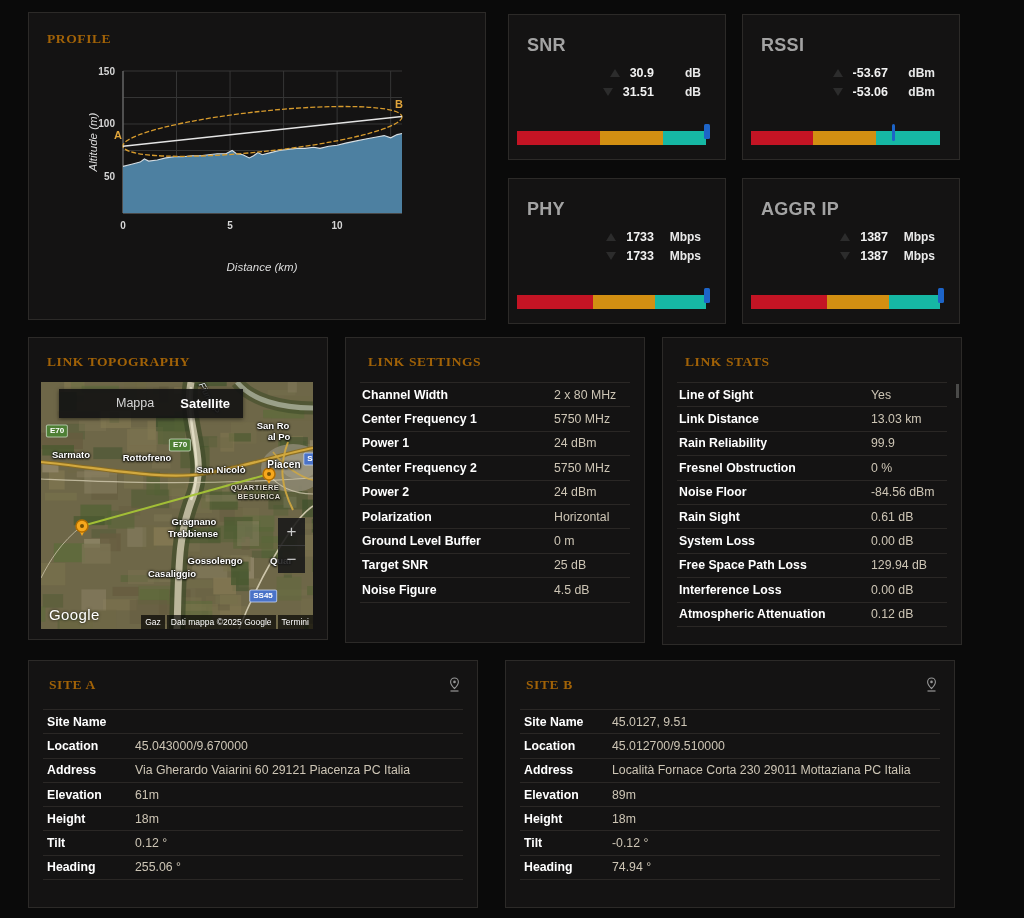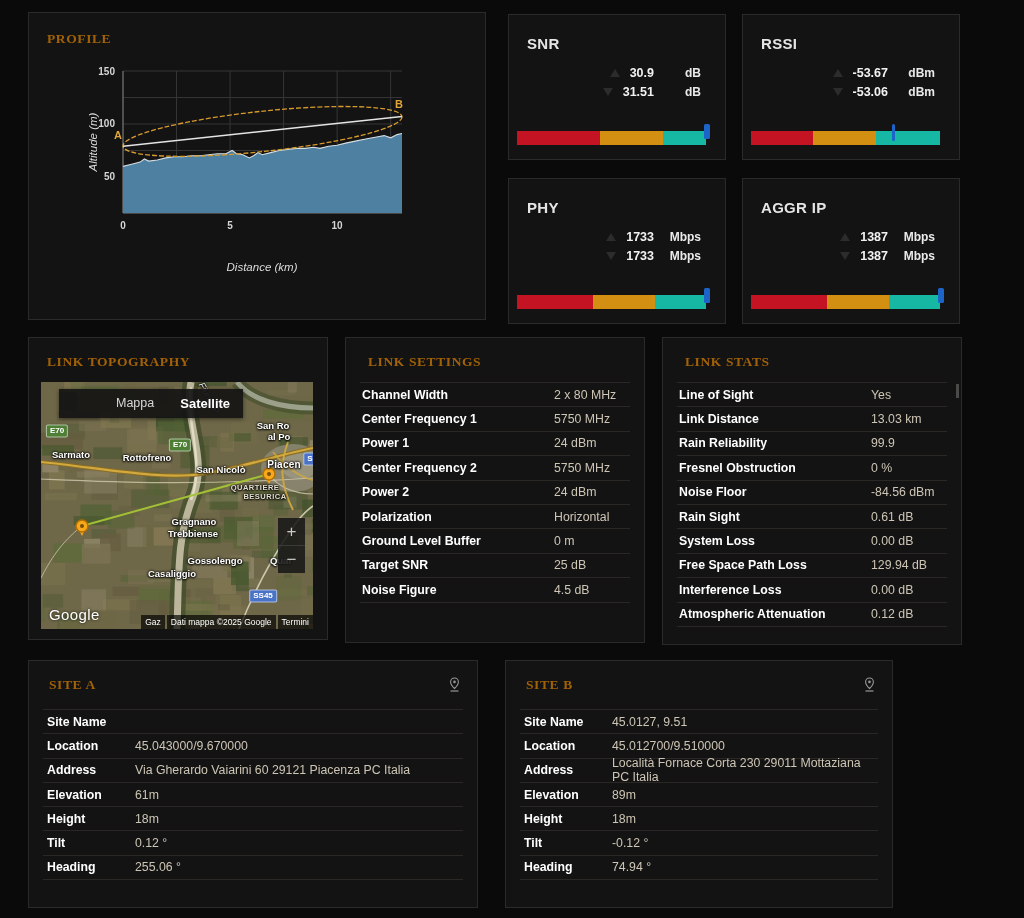--- a/index.html
+++ b/index.html
@@ -1,21 +1,21 @@
 <!DOCTYPE html>
 <html><head>
 <meta charset="utf-8">
 <style>
   html,body{margin:0;padding:0;background:#0a0a0a;}
   body{width:1024px;height:918px;position:relative;font-family:"Liberation Sans",sans-serif;overflow:hidden;}
   .panel{position:absolute;background:#141313;border:1px solid #2c2a28;box-sizing:border-box;}
   .ptitle{font-family:"Liberation Serif",serif;font-weight:700;font-size:13.5px;letter-spacing:.6px;color:#a16207;}
   
   .gcard{width:218px;height:146px;}
-  .gtitle{position:absolute;left:18px;top:20px;font-size:15px;font-weight:600;color:#e5e5e5;letter-spacing:.3px;}
+  .gtitle{position:absolute;left:18px;top:20px;font-size:18px;font-weight:600;color:#a3a3a3;letter-spacing:.3px;}
   .grows{position:absolute;top:48px;left:0;right:24px;}
   .grow{display:flex;justify-content:flex-end;align-items:center;height:19px;}
   .gval{text-align:right;font-size:12.5px;font-weight:700;color:#f2f2f2;}
   .gunit{width:42px;text-align:right;margin-left:5px;font-size:12px;font-weight:700;color:#eaeaea;}
   .arrow{width:0;height:0;margin-right:10px;}
   .arrow.up{border-left:5px solid transparent;border-right:5px solid transparent;border-bottom:8px solid #2c2c2c;}
   .arrow.down{border-left:5px solid transparent;border-right:5px solid transparent;border-top:8px solid #2c2c2c;}
   .gauge{position:absolute;left:8px;right:19px;bottom:14px;height:14px;}
   .gauge .bar{display:flex;height:100%;width:100%;}
   .gauge .bar div{height:100%;}
@@ -371,21 +371,21 @@
     <div id="map-labels">
         <span class="mlabel town" style="left: 161px; top: 22px;">co</span>
         <span class="mlabel river" style="left: 168px; top: 16px; transform: translate(-50%, -50%) rotate(62deg);">Fiume P</span>
         <span class="mlabel town" style="left: 232px; top: 43px;">San Ro</span>
         <span class="mlabel town" style="left: 238px; top: 54px;">al Po</span>
         <span class="mlabel town" style="left: 30px; top: 72px;">Sarmato</span>
         <span class="mlabel town" style="left: 106px; top: 75px;">Rottofreno</span>
         <span class="mlabel town" style="left: 180px; top: 87px;">San Nicolò</span>
         <span class="mlabel city" style="left: 243px; top: 82px;">Piacen</span>
         <span class="mlabel district" style="left: 214px; top: 105px;">QUARTIERE</span>
-        <span class="mlabel district" style="left: 224px; top: 114px;">BESURICA</span>
+        <span class="mlabel district" style="left: 218px; top: 114px;">BESURICA</span>
         <span class="mlabel town" style="left: 153px; top: 139px;">Gragnano</span>
         <span class="mlabel town" style="left: 152px; top: 151px;">Trebbiense</span>
         <span class="mlabel town" style="left: 174px; top: 178px;">Gossolengo</span>
         <span class="mlabel town" style="left: 131px; top: 191px;">Casaliggio</span>
         <span class="mlabel town" style="left: 240px; top: 178px;">Quar</span>
         <span class="mbadge" style="left: 16px; top: 49px; background: rgb(78, 127, 53); border: 1px solid rgba(255, 255, 255, 0.55);">E70</span>
         <span class="mbadge" style="left: 139px; top: 63px; background: rgb(78, 127, 53); border: 1px solid rgba(255, 255, 255, 0.55);">E70</span>
         <span class="mbadge" style="left: 222px; top: 214px; background: rgb(74, 115, 200); border: 1px solid rgba(255, 255, 255, 0.55);">SS45</span>
         <span class="mbadge" style="left: 269px; top: 77px; background: rgb(74, 115, 200); border: 1px solid rgba(255, 255, 255, 0.55);">S</span>
       </div>
@@ -525,21 +525,21 @@
         <div class="tlabel">Tilt</div>
         <div class="tvalue">0.12 °</div>
       </div>
       <div class="trow">
         <div class="tlabel">Heading</div>
         <div class="tvalue">255.06 °</div>
       </div>
     </div>
 </div>
 
-<div class="panel site" style="left:505px;top:660px;width:388px;height:248px;">
+<div class="panel site" style="left:505px;top:660px;width:450px;height:248px;">
   <div class="ptitle" style="position:absolute;left:20px;top:16px;">SITE B</div>
   <div class="pin-btn">
     <svg width="13" height="15" viewBox="0 0 13 15">
         <path d="M6.5 1C4.2 1 2.6 2.8 2.6 4.9c0 2.6 3.9 6.6 3.9 6.6s3.9-4 3.9-6.6C10.4 2.8 8.8 1 6.5 1z" fill="none" stroke="#969696" stroke-width="1.1"></path>
         <circle cx="6.5" cy="4.9" r="1.3" fill="#969696"></circle>
         <line x1="2.5" y1="14" x2="10.5" y2="14" stroke="#969696" stroke-width="1.2"></line>
       </svg>
   </div>
   <div class="trows" style="top:48px;">
       <div class="trow">

